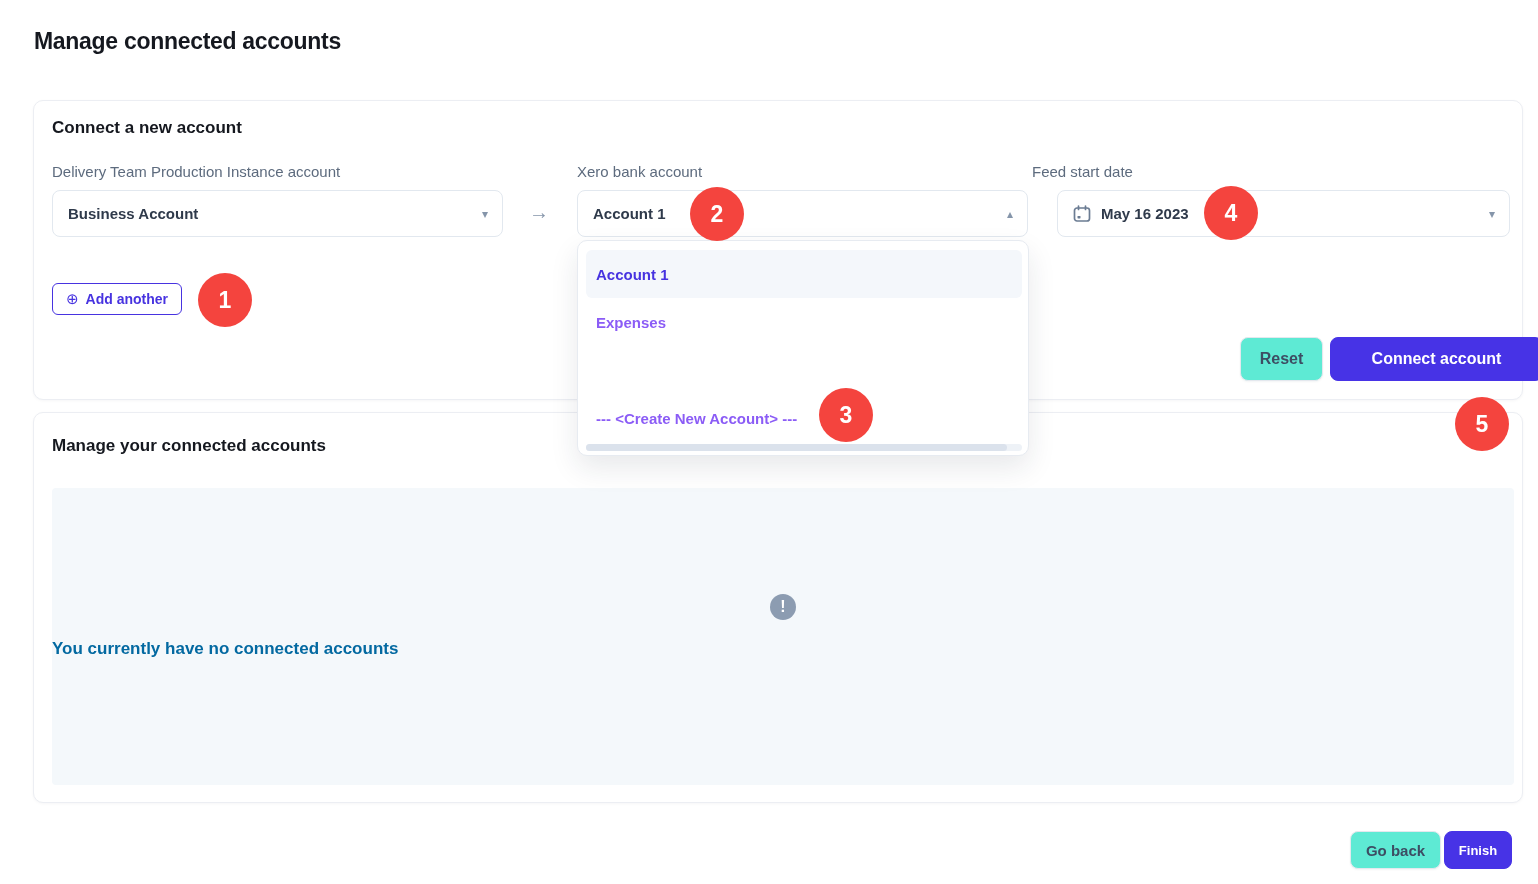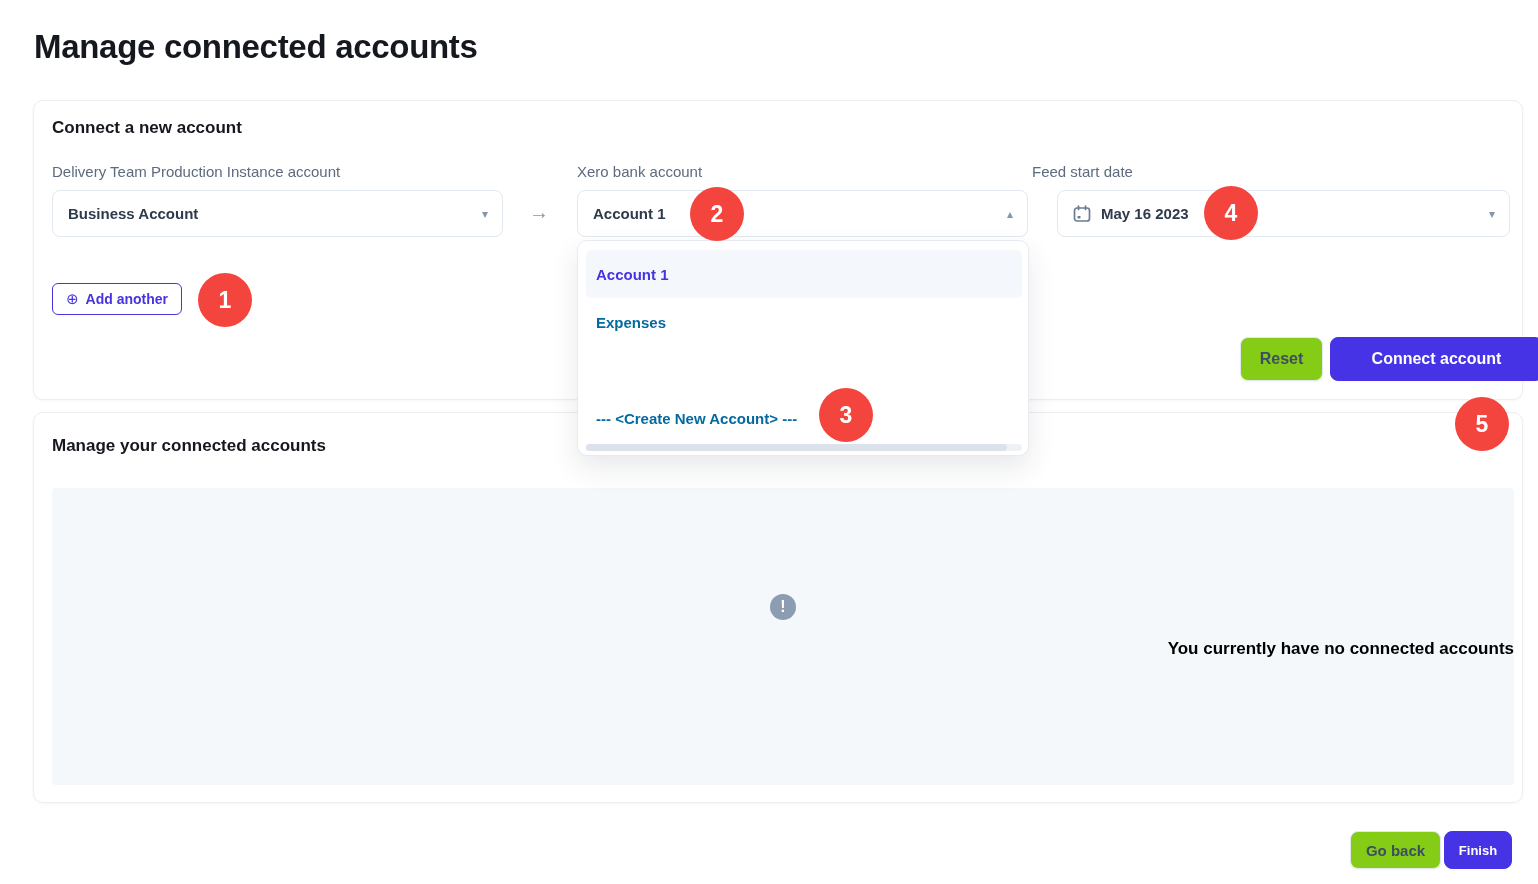--- a/index.html
+++ b/index.html
@@ -8,21 +8,21 @@
     position: relative;
     background: #ffffff;
     font-family: "Liberation Sans", sans-serif;
     color: #15181f;
     overflow: hidden;
   }
   .abs { position: absolute; }
 
   .page-title {
     left: 34px; top: 28px;
-    font-size: 33px; font-weight: 800; letter-spacing: -0.3px;
+    font-size: 23px; font-weight: 800; letter-spacing: -0.3px;
     color: #15181f;
   }
 
   .card {
     background: #ffffff;
     border: 1px solid #ecEEf3;
     border-radius: 10px;
     box-shadow: 0 1px 3px rgba(20,30,50,0.04);
   }
   .card-1 { left: 33px; top: 100px; width: 1490px; height: 300px; }
@@ -73,21 +73,21 @@
   .add-another-btn .plus { font-size: 15px; font-weight: 400; }
 
   .btn {
     display: inline-flex; align-items: center; justify-content: center;
     border-radius: 8px;
     font-family: "Liberation Sans", sans-serif;
     font-weight: 700;
     cursor: pointer;
   }
   .btn-secondary {
-    background: #84cc16;
+    background: #5eead4;
     border: 1px solid #e4e8ee;
     color: #3d4d63;
     box-shadow: 0 1px 2px rgba(20,30,50,0.05);
   }
   .btn-primary {
     background: #4733e6;
     border: 1px solid #4733e6;
     color: #ffffff;
   }
   .reset-btn   { left: 1240px; top: 337px; width: 83px;  height: 44px; font-size: 16px; }
@@ -101,21 +101,21 @@
     border: 1px solid #e7ebf1;
     border-radius: 10px;
     box-shadow: 0 12px 28px rgba(30,40,60,0.10);
     z-index: 5;
   }
   .dd-option {
     position: absolute;
     left: 0; width: 100%; height: 48px;
     display: flex; align-items: center;
     padding-left: 18px;
-    font-size: 15px; font-weight: 600; color: #0369a1;
+    font-size: 15px; font-weight: 600; color: #8b5cf6;
     cursor: pointer;
   }
   .dd-option.selected {
     left: 8px; width: 436px;
     padding-left: 10px;
     background: #f4f7fb;
     border-radius: 6px;
     color: #4733e0;
   }
   .dd-opt-0 { top: 9px; }
@@ -139,22 +139,22 @@
   }
   .empty-icon {
     left: 770px; top: 594px;
     width: 26px; height: 26px; border-radius: 50%;
     background: #8c9cb1; color: #ffffff;
     display: flex; align-items: center; justify-content: center;
     font-size: 16px; font-weight: 800;
   }
   .empty-message {
     left: 52px; top: 639px; width: 1462px;
-    text-align: right;
-    font-size: 17px; font-weight: 700; color: #000000;
+    text-align: left;
+    font-size: 17px; font-weight: 700; color: #0369a1;
   }
 
   .badge {
     width: 54px; height: 54px; border-radius: 50%;
     background: #f4443e;
     color: #ffffff;
     display: flex; align-items: center; justify-content: center;
     font-size: 23px; font-weight: 700;
     z-index: 10;
   }

